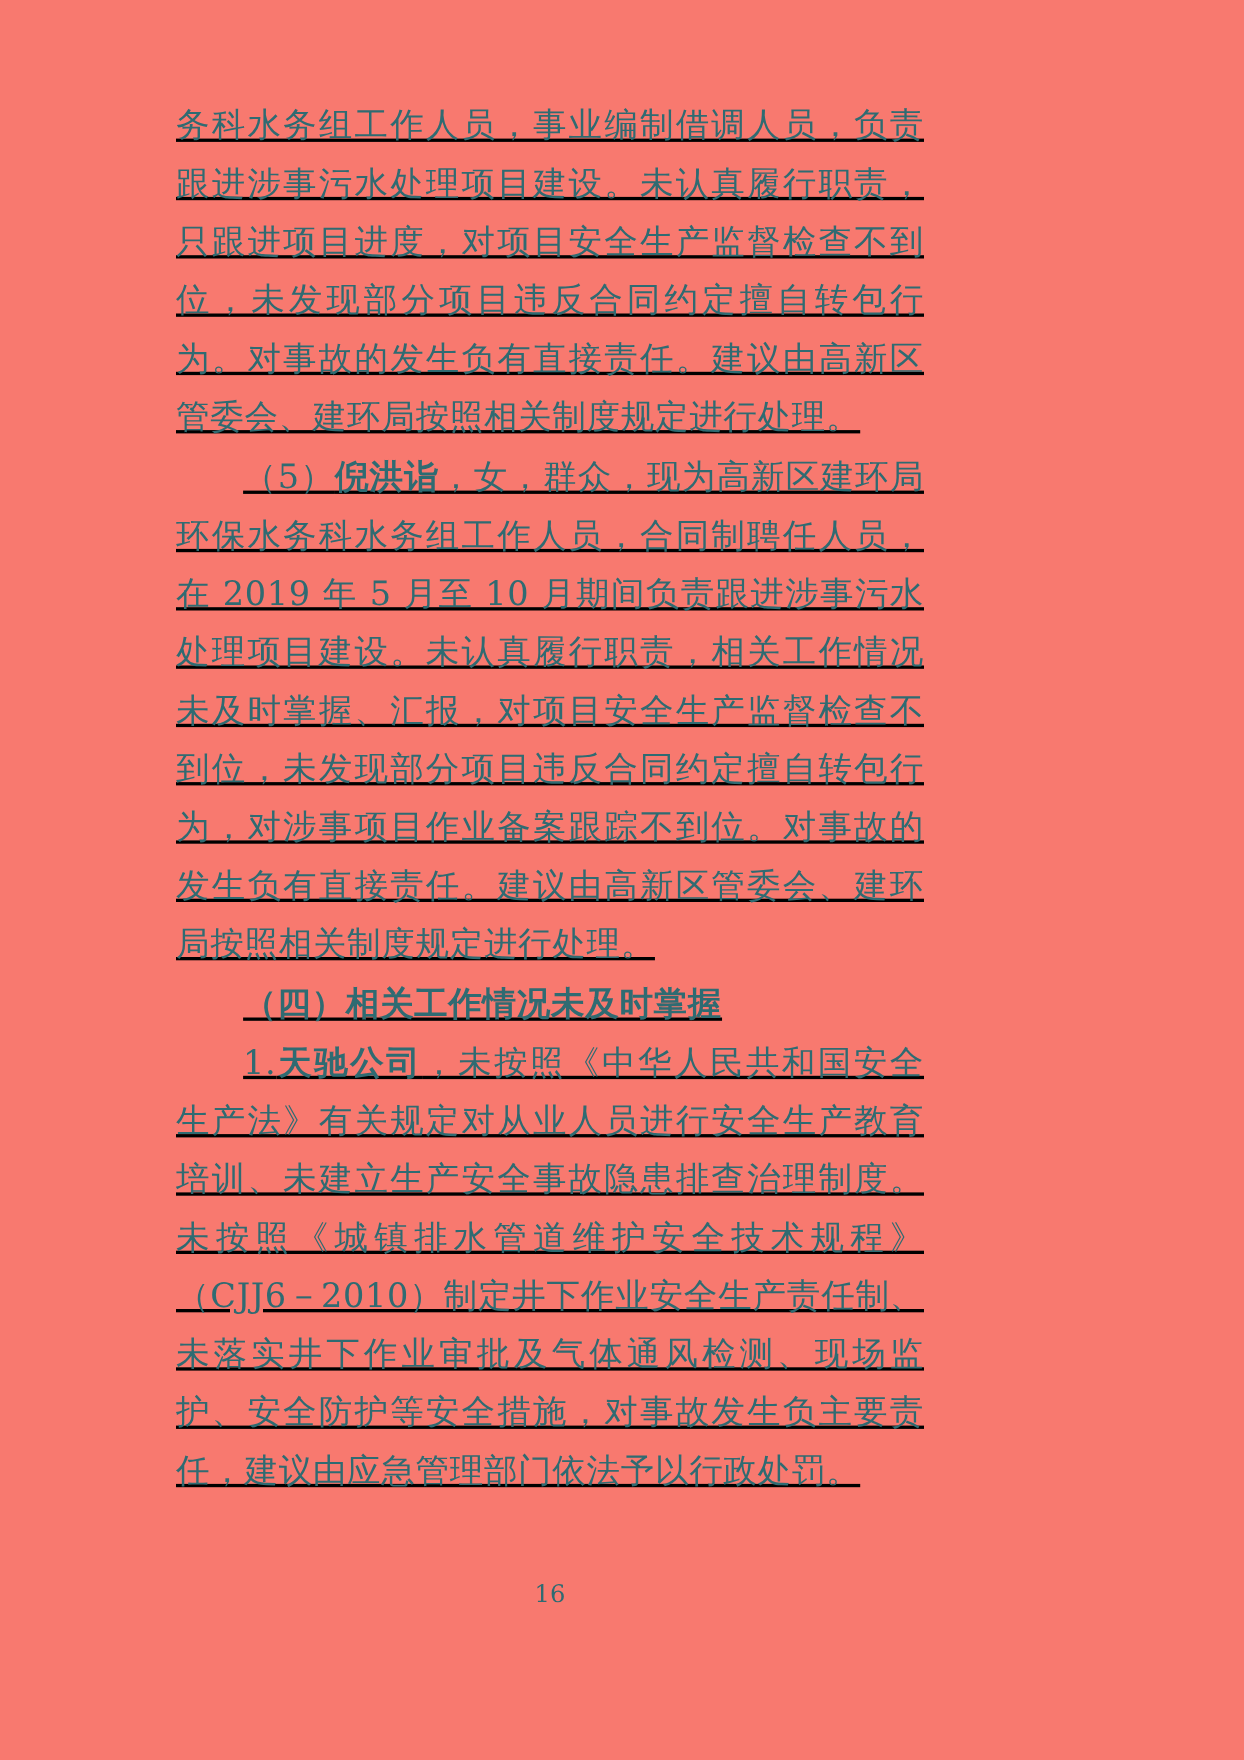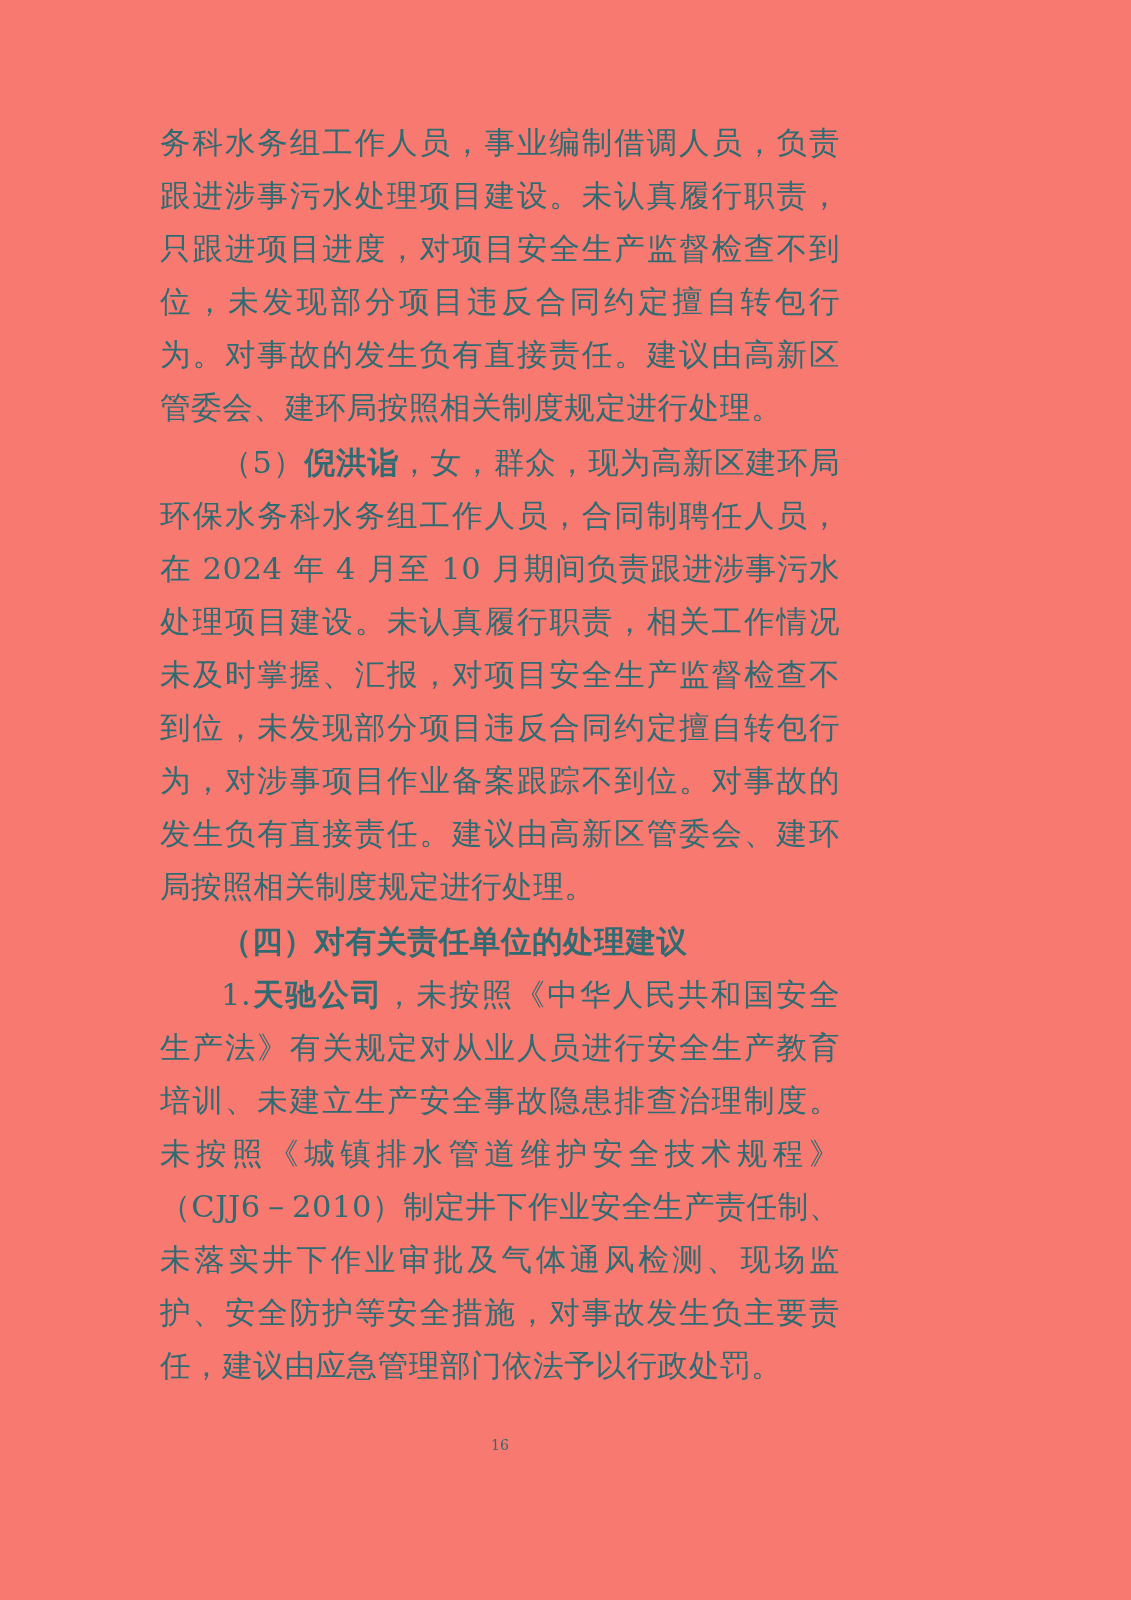--- a/index.html
+++ b/index.html
@@ -11,21 +11,22 @@
     height: 1600px;
     background: #f8796f;
     font-family: "DejaVu Serif", "Liberation Serif", serif;
     overflow: hidden;
   }
   .page {
     position: relative;
     width: 1000px;
     height: 1600px;
     box-sizing: border-box;
-    padding: 116px 160px 0 160px;
+    padding: 88px 160px 0 160px;
+    text-decoration: underline;
   }
   .doc-body {
     color: #2f6b72;
     font-size: 30.5px;
     line-height: 53px;
     letter-spacing: 0.6px;
     text-align: justify;
     text-justify: inter-ideograph;
   }
   .p {
@@ -48,39 +49,39 @@
   .gap-sm {
     height: 2px;
   }
   .page-number {
     position: absolute;
     left: 0;
     right: 0;
     top: 1437px;
     text-align: center;
     color: #2f6b72;
-    font-size: 14px;
+    font-size: 22px;
     font-family: "DejaVu Serif", "Liberation Serif", serif;
   }
 </style>
 </head>
 <body>
 
 <div class="page">
   <div class="doc-body">
 
     <p class="p">务科水务组工作人员，事业编制借调人员，负责跟进涉事污水处理项目建设。未认真履行职责，只跟进项目进度，对项目安全生产监督检查不到位，未发现部分项目违反合同约定擅自转包行为。对事故的发生负有直接责任。建议由高新区管委会、建环局按照相关制度规定进行处理。</p>
 
     <div class="gap-sm"></div>
 
-    <p class="p-indent"><span>（5）</span><span class="bold">倪洪诣</span><span>，女，群众，现为高新区建环局环保水务科水务组工作人员，合同制聘任人员，在 2024 年 4 月至 10 月期间负责跟进涉事污水处理项目建设。未认真履行职责，相关工作情况未及时掌握、汇报，对项目安全生产监督检查不到位，未发现部分项目违反合同约定擅自转包行为，对涉事项目作业备案跟踪不到位。对事故的发生负有直接责任。建议由高新区管委会、建环局按照相关制度规定进行处理。</span></p>
+    <p class="p-indent"><span>（5）</span><span class="bold">倪洪诣</span><span>，女，群众，现为高新区建环局环保水务科水务组工作人员，合同制聘任人员，在 2019 年 5 月至 10 月期间负责跟进涉事污水处理项目建设。未认真履行职责，相关工作情况未及时掌握、汇报，对项目安全生产监督检查不到位，未发现部分项目违反合同约定擅自转包行为，对涉事项目作业备案跟踪不到位。对事故的发生负有直接责任。建议由高新区管委会、建环局按照相关制度规定进行处理。</span></p>
 
     <div class="gap-sm"></div>
 
-    <p class="heading">（四）对有关责任单位的处理建议</p>
+    <p class="heading">（四）相关工作情况未及时掌握</p>
 
     <p class="p-indent"><span>1.</span><span class="bold">天驰公司</span><span>，未按照《中华人民共和国安全生产法》有关规定对从业人员进行安全生产教育培训、未建立生产安全事故隐患排查治理制度。未按照《城镇排水管道维护安全技术规程》（CJJ6－2010）制定井下作业安全生产责任制、未落实井下作业审批及气体通风检测、现场监护、安全防护等安全措施，对事故发生负主要责任，建议由应急管理部门依法予以行政处罚。</span></p>
 
     <div class="gap-sm"></div>
 
 
   </div>
 
   <div class="page-number">16</div>
 </div>

